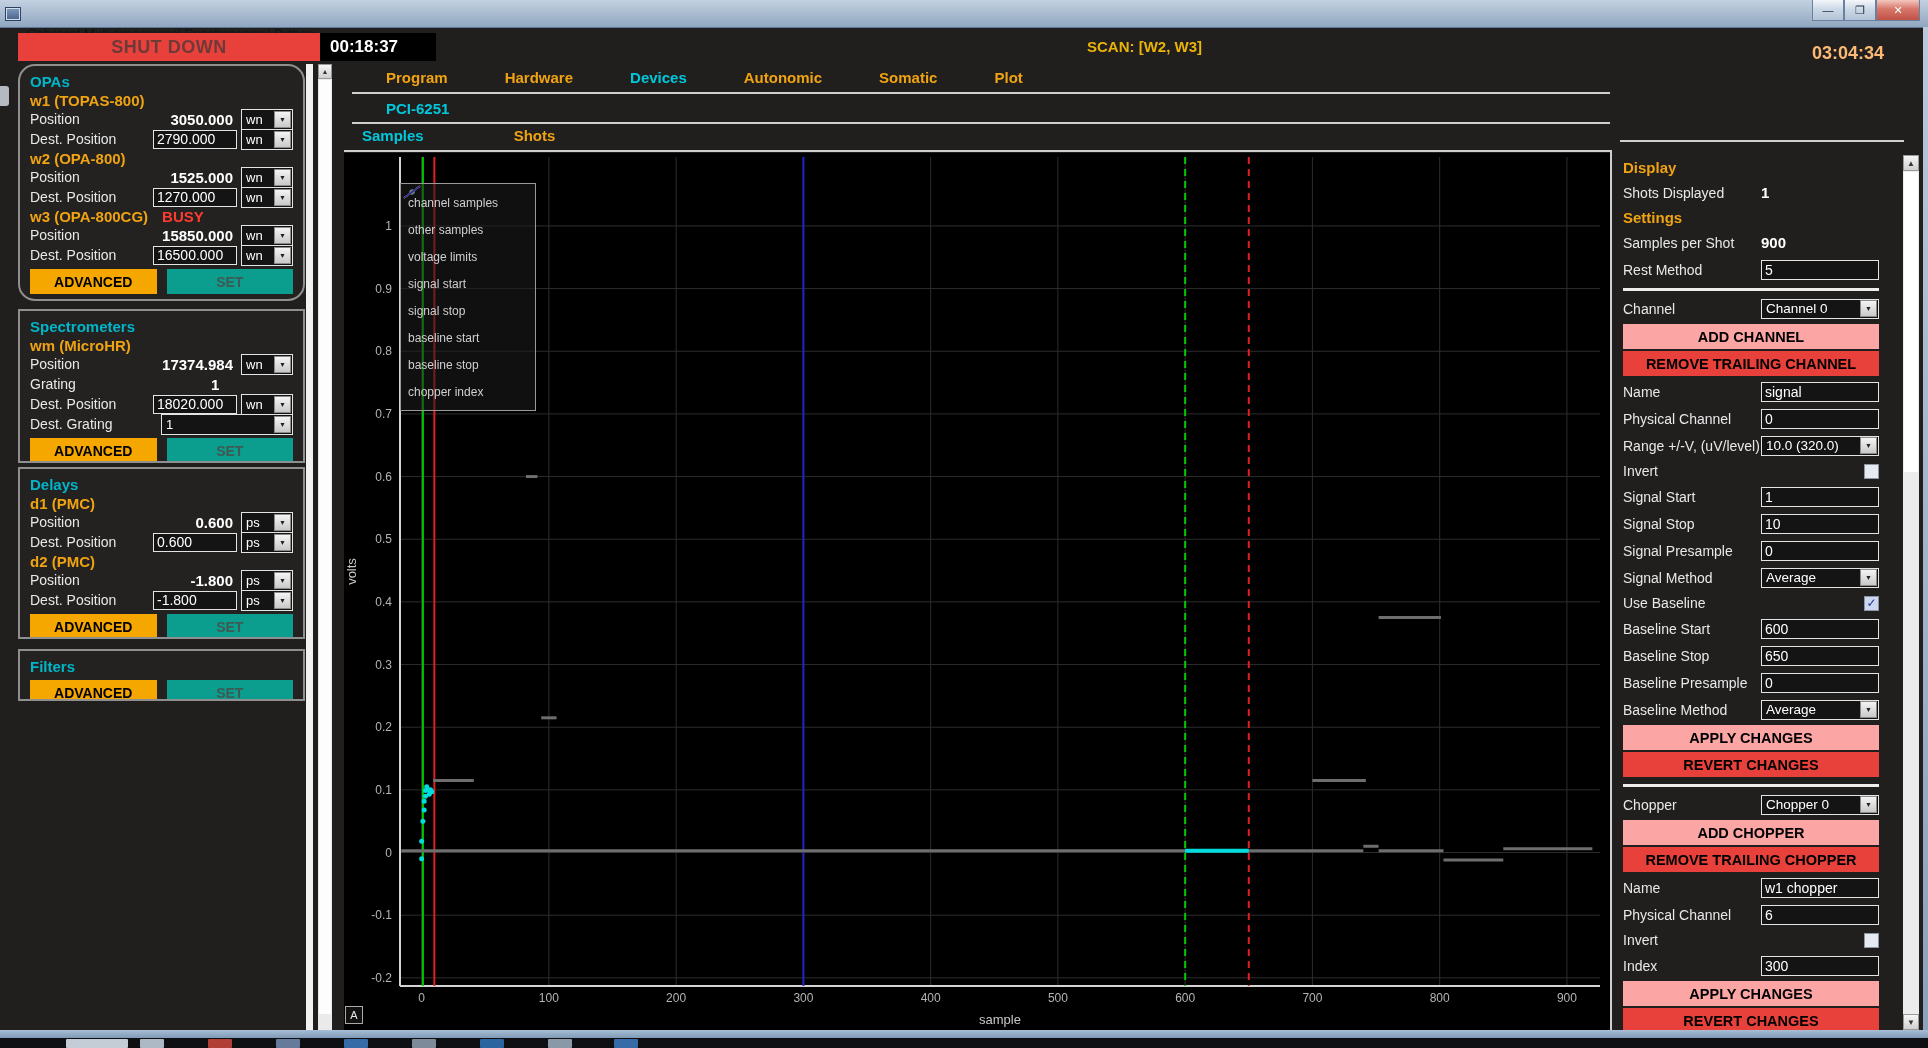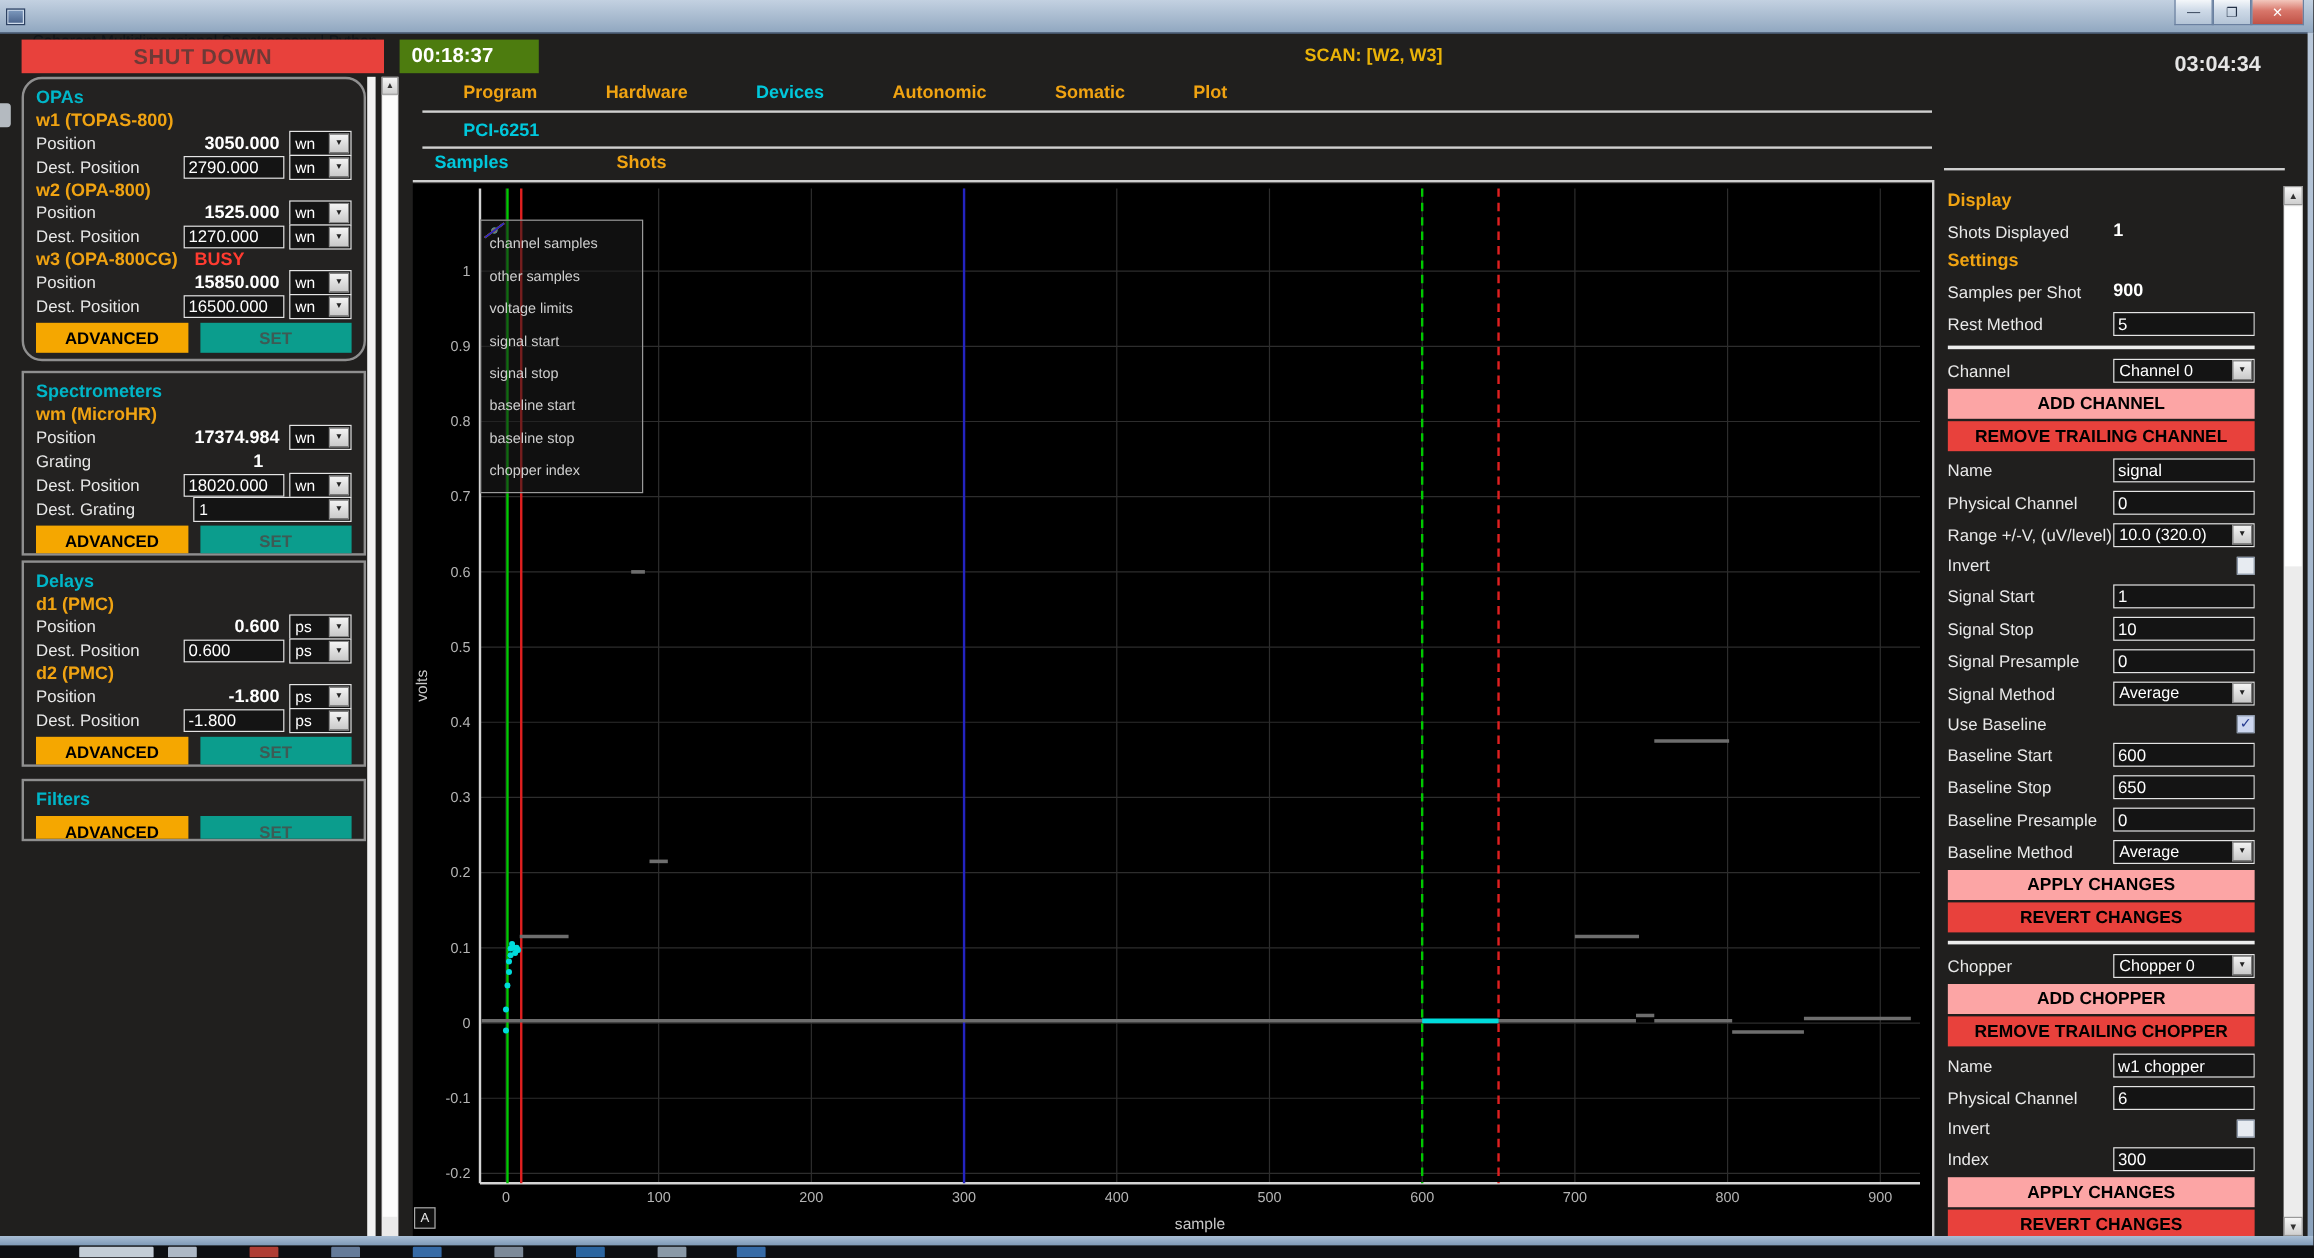--- a/index.html
+++ b/index.html
@@ -22,24 +22,24 @@
   .cap-btn.close{width:42px;background:linear-gradient(#f3c7bd,#d8766a 45%,#c05246);color:#fff;}
   .win-right-border{position:absolute;right:0;top:27px;width:5px;height:1003px;background:linear-gradient(#b9c8da,#8ba2bc);}
   .win-bottom-border{position:absolute;left:0;top:1030px;width:1928px;height:8px;background:linear-gradient(#a9bed5,#7e99b6);}
   .taskbar{position:absolute;left:0;top:1038px;width:1928px;height:10px;background:#0d0f12;}
   .tb-item{position:absolute;top:1px;height:9px;border-radius:1px;opacity:.9;}
   .edge-widget{position:absolute;left:0;top:86px;width:9px;height:20px;background:#cfd6dd;border-radius:0 3px 3px 0;opacity:.85;}
 
   
   .btn-shutdown{position:absolute;left:18px;top:33px;width:302px;height:28px;background:#e8413c;
     color:#6e3a37;font-weight:bold;font-size:18px;display:flex;align-items:center;justify-content:center;letter-spacing:.5px;}
-  .uptime-box{position:absolute;left:333px;top:33px;width:116px;height:28px;background:#4d7c0f;
+  .uptime-box{position:absolute;left:320px;top:33px;width:116px;height:28px;background:#000000;
     color:#fff;font-weight:bold;font-size:17px;display:flex;align-items:center;padding-left:10px;box-sizing:border-box;}
   .scan-label{position:absolute;left:1063px;top:38px;color:#eab308;font-weight:bold;font-size:15px;margin-left:24px;}
-  .clock-label{position:absolute;left:1812px;top:43px;color:#e5e5e5;font-weight:bold;font-size:18px;}
+  .clock-label{position:absolute;left:1812px;top:43px;color:#fdba74;font-weight:bold;font-size:18px;}
 
   
   .gbox{position:absolute;left:18px;width:287px;background:#232221;border:2px solid #8f8f8f;
     box-sizing:border-box;padding:7px 10px 5px 10px;overflow:hidden;}
   .gb-title{color:#00b6c8;font-weight:bold;font-size:15px;height:18px;}
   .mhdr{height:18px;display:flex;align-items:center;gap:14px;}
   .mhdr .mname{color:#f0a312;font-weight:bold;font-size:15px;}
   .mhdr .mstatus{color:#ff3b30;font-weight:bold;font-size:15px;}
   .prow{height:20px;display:flex;align-items:center;}
   .prow .plabel{flex:1;color:#e8e8e8;font-size:14px;}

